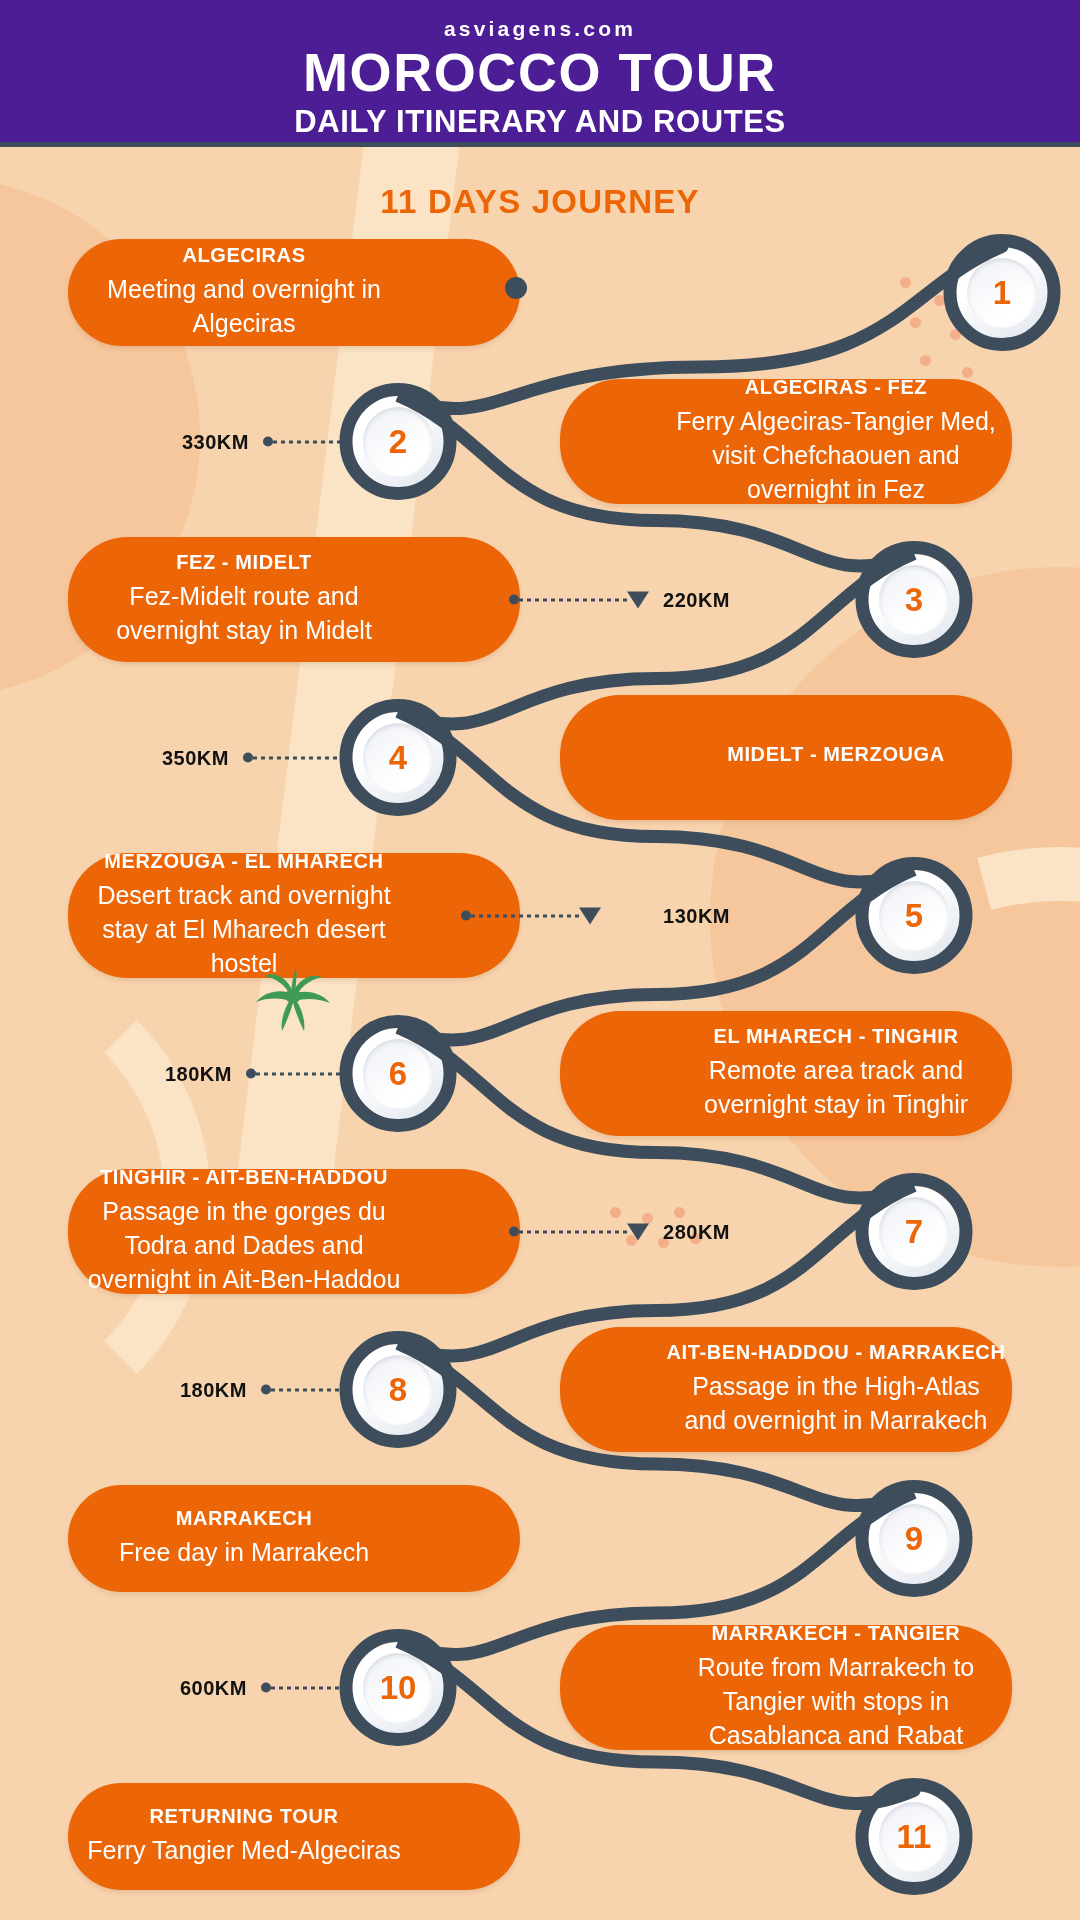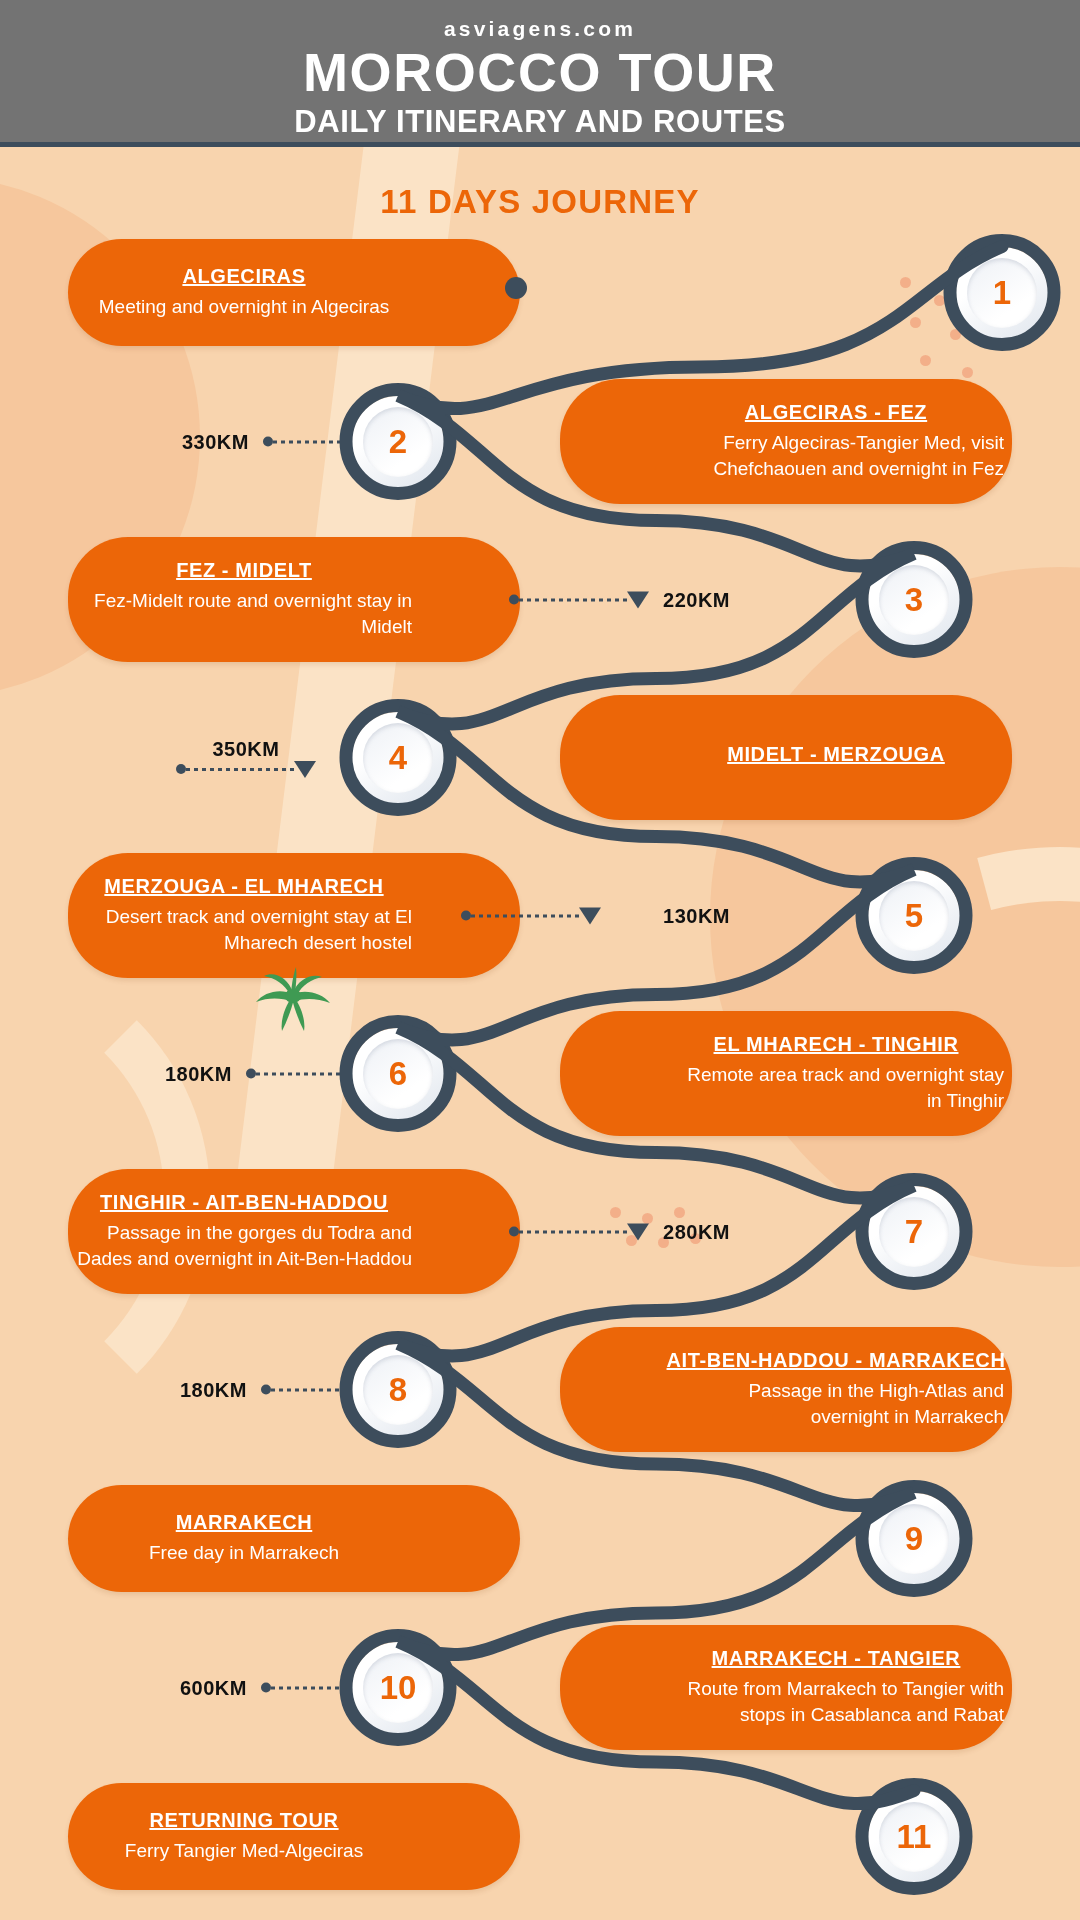--- a/index.html
+++ b/index.html
@@ -11,21 +11,21 @@
     background: #f8d4ae;
     overflow: hidden;
     position: relative;
   }
 
   
   .header {
     position: relative;
     width: 1080px;
     height: 147px;
-    background: #737373;
+    background: #4c1d95;
     text-align: center;
     padding-top: 18px;
     z-index: 30;
   }
   .header::after {
     content: "";
     position: absolute;
     left: 0; right: 0; bottom: 0;
     height: 5px;
     background: #3d4d5c;
@@ -163,27 +163,26 @@
   .card.left  { left: 68px;  width: 452px; padding-right: 100px; }
   .card.right { right: 68px; width: 452px; padding-left: 100px; }
 
   .card-title {
     font-size: 20px;
     font-weight: bold;
     letter-spacing: .6px;
     margin-bottom: 6px;
     text-align: center;
     line-height: 1.15;
-    text-decoration: underline;
   }
   .card-desc {
-    font-size: 19px;
+    font-size: 25px;
     font-weight: 500;
     line-height: 1.35;
-    text-align: right;
+    text-align: center;
     padding: 0 8px;
   }
 
   
   .badge {
     position: absolute;
     top: 50%;
     transform: translateY(-50%);
     width: 92px;
     height: 92px;
@@ -424,21 +423,21 @@
       </div>
     </div>
 
     <div class="step tall">
       <div class="card right">
         <div class="card-title">MIDELT - MERZOUGA</div>
       </div>
       <div class="badge on-left" style="left:352px;">
         <span>4</span>
       </div>
-      <div class="distance at-left" style="left:162px;flex-direction:column;">
+      <div class="distance at-left" style="left:162px;">
         <div class="dist-label">350KM</div>
         <div class="dist-line">
           <div class="dist-dot"></div>
           <div class="dist-dash"></div>
           <div class="dist-arrow"></div>
         </div>
       </div>
     </div>
 
     <div class="step tall">

